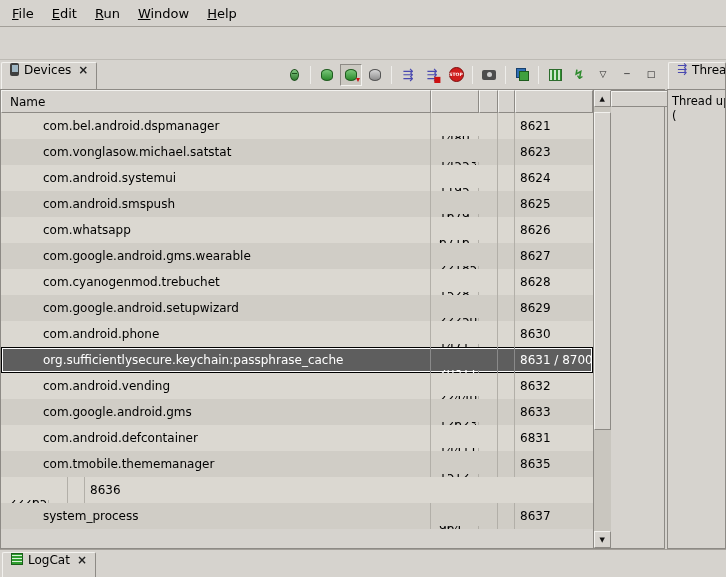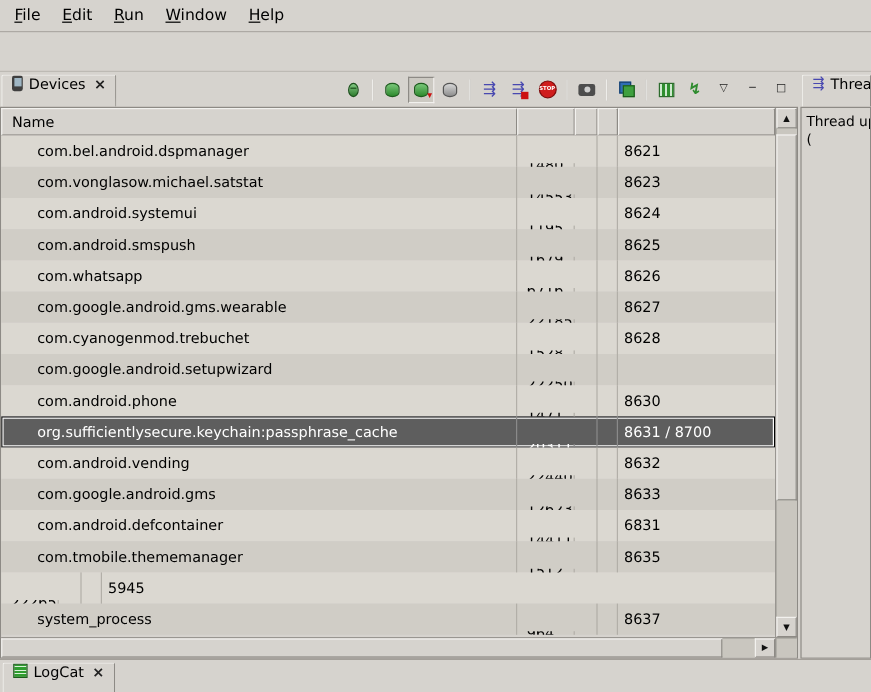--- a/index.html
+++ b/index.html
@@ -39,37 +39,37 @@
         font-size:4.5px;font-weight:bold;display:flex;align-items:center;justify-content:center;}
   .cam{width:14px;height:10px;background:#4d4d4d;border-radius:2px;position:relative;}
   .cam::before{content:"";position:absolute;left:4.5px;top:2.5px;width:5px;height:5px;border-radius:50%;background:#cfcfcf;}
   .panes{width:13px;height:13px;position:relative;}
   .panes::before{content:"";position:absolute;left:0;top:0;width:8px;height:8px;background:#2f6eb4;border:1px solid #17406e;}
   .panes::after{content:"";position:absolute;right:0;bottom:0;width:8px;height:8px;background:#3fa03f;border:1px solid #1d5c1d;}
   .bars{width:13px;height:12px;border:1px solid #2d6b2d;background:repeating-linear-gradient(90deg,#cde8cd 0 2px,#2f8f2f 2px 4px);}
   .glyph-green{color:#2e8b2e;font-size:13px;line-height:13px;font-weight:bold;}
   .glyph-small{font-size:9px;line-height:9px;color:#222;}
 
-  .view-body{flex:1;min-height:0;border:1px solid #8d8a85;display:flex;flex-direction:column;background:#d6d3ce;}
+  .view-body{flex:1;min-height:0;border:1px solid #8d8a85;display:flex;flex-direction:row;background:#d6d3ce;}
   .upper{flex:1;display:flex;min-height:0;}
   .table-col{flex:1;display:flex;flex-direction:column;min-width:0;}
   .table-header{height:23px;flex:0 0 23px;display:flex;}
   .hcell{background:#d6d3ce;border-top:1px solid #f2f1ee;border-left:1px solid #f2f1ee;border-right:1px solid #8d8a85;border-bottom:1px solid #8d8a85;
          display:flex;align-items:center;padding-left:8px;overflow:hidden;}
   .w-name{width:430px;flex:0 0 430px;}
   .w-pid{width:48px;flex:0 0 48px;}
   .w-c1{width:19px;flex:0 0 19px;}
   .w-c2{width:17px;flex:0 0 17px;}
   .w-port{flex:1;}
   .rows{flex:1;min-height:0;overflow:hidden;background:#d6d3ce;}
   .row{height:26px;display:flex;align-items:stretch;}
   .row:nth-child(odd){background:#dbd8d1;}
   .row:nth-child(even){background:#d0cdc6;}
   .cell{display:flex;align-items:center;overflow:hidden;white-space:nowrap;border-right:1px solid #b2afa8;padding-left:0;}
-  .cell.w-name{padding-left:30px;}
+  .cell.w-name{padding-left:42px;}
   .cell.w-pid{padding-left:8px;margin-top:23px;}
   .cell.w-port{padding-left:5px;border-right:none;}
   .row.selected{background:#5e5e5e;color:#ffffff;box-shadow:inset 0 0 0 1px #000, inset 0 0 0 2px #fdfdfd;}
   .row.selected .cell{border-right-color:#8a8a8a;}
 
   .vscroll{width:18px;flex:0 0 18px;border-left:1px solid #8d8a85;background:#c9c6bf;display:flex;flex-direction:column;}
   .sb-btn{height:17px;flex:0 0 17px;background:#d6d3ce;border:1px solid;border-color:#f2f1ee #8d8a85 #8d8a85 #f2f1ee;
           display:flex;align-items:center;justify-content:center;font-size:7px;color:#111;}
   .v-track{flex:1;position:relative;}
   .v-thumb{position:absolute;left:0;right:0;top:5px;height:75%;background:#d6d3ce;border:1px solid;border-color:#f2f1ee #8d8a85 #8d8a85 #f2f1ee;}
@@ -228,20 +228,21 @@
                 <div class="cell w-pid">1528</div>
                 <div class="cell w-c1"></div>
                 <div class="cell w-c2"></div>
                 <div class="cell w-port">8628</div>
               </div>
               <div class="row">
                 <div class="cell w-name">com.google.android.setupwizard</div>
                 <div class="cell w-pid">22250</div>
                 <div class="cell w-c1"></div>
                 <div class="cell w-c2"></div>
+                <div class="cell w-port">8629</div>
               </div>
               <div class="row">
                 <div class="cell w-name">com.android.phone</div>
                 <div class="cell w-pid">1471</div>
                 <div class="cell w-c1"></div>
                 <div class="cell w-c2"></div>
                 <div class="cell w-port">8630</div>
               </div>
               <div class="row selected">
                 <div class="cell w-name">org.sufficientlysecure.keychain:passphrase_cache</div>
@@ -275,21 +276,21 @@
                 <div class="cell w-name">com.tmobile.thememanager</div>
                 <div class="cell w-pid">1512</div>
                 <div class="cell w-c1"></div>
                 <div class="cell w-c2"></div>
                 <div class="cell w-port">8635</div>
               </div>
               <div class="row">
                 <div class="cell w-pid">22265</div>
                 <div class="cell w-c1"></div>
                 <div class="cell w-c2"></div>
-                <div class="cell w-port">5945</div>
+                <div class="cell w-port">8636</div>
               </div>
               <div class="row">
                 <div class="cell w-name">system_process</div>
                 <div class="cell w-pid">964</div>
                 <div class="cell w-c1"></div>
                 <div class="cell w-c2"></div>
                 <div class="cell w-port">8637</div>
               </div>
 
             </div>

